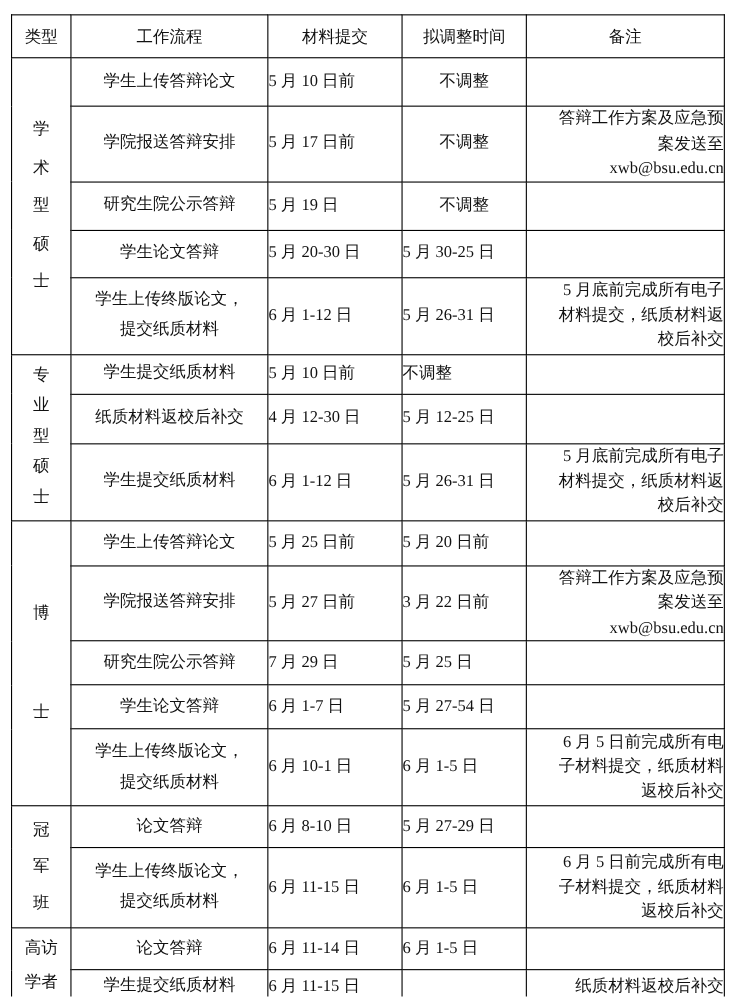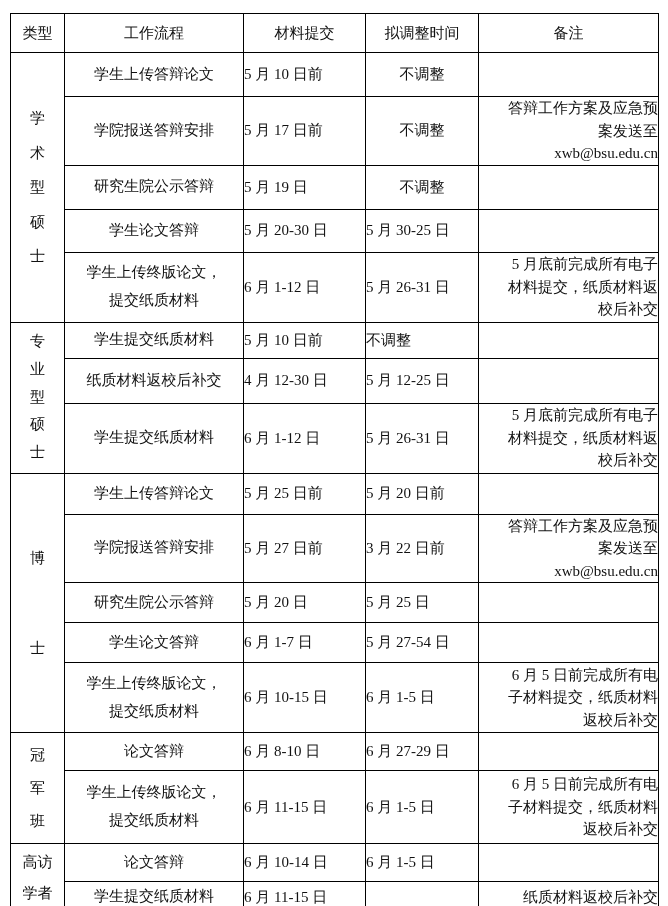--- a/index.html
+++ b/index.html
@@ -170,64 +170,64 @@
     <tr style="height:67px">
       <td class="process-cell">学院报送答辩安排</td>
       <td class="time-cell">5 月 27 日前</td>
       <td class="time-cell">3 月 22 日前</td>
       <td class="remark-cell">答辩工作方案及应急预
 案发送至
 xwb@bsu.edu.cn</td>
     </tr>
     <tr style="height:40px">
       <td class="process-cell">研究生院公示答辩</td>
-      <td class="time-cell">5 月 20 日</td>
+      <td class="time-cell">7 月 29 日</td>
       <td class="time-cell">5 月 25 日</td>
       <td class="remark-cell"></td>
     </tr>
     <tr style="height:40px">
       <td class="process-cell">学生论文答辩</td>
       <td class="time-cell">6 月 1-7 日</td>
       <td class="time-cell">5 月 27-54 日</td>
       <td class="remark-cell"></td>
     </tr>
     <tr style="height:70px">
       <td class="process-cell">学生上传终版论文，
 提交纸质材料</td>
-      <td class="time-cell">6 月 10-15 日</td>
+      <td class="time-cell">6 月 10-1 日</td>
       <td class="time-cell">6 月 1-5 日</td>
       <td class="remark-cell">6 月 5 日前完成所有电
 子材料提交，纸质材料
 返校后补交</td>
     </tr>
 
     <tr style="height:38px">
       <td class="type-cell lh-g3" rowspan="2">冠
 军
 班</td>
       <td class="process-cell">论文答辩</td>
       <td class="time-cell">6 月 8-10 日</td>
-      <td class="time-cell">6 月 27-29 日</td>
+      <td class="time-cell">5 月 27-29 日</td>
       <td class="remark-cell"></td>
     </tr>
     <tr style="height:73px">
       <td class="process-cell">学生上传终版论文，
 提交纸质材料</td>
       <td class="time-cell">6 月 11-15 日</td>
       <td class="time-cell">6 月 1-5 日</td>
       <td class="remark-cell">6 月 5 日前完成所有电
 子材料提交，纸质材料
 返校后补交</td>
     </tr>
 
     <tr style="height:38px">
       <td class="type-cell lh-g4" rowspan="2">高访
 学者</td>
       <td class="process-cell">论文答辩</td>
-      <td class="time-cell">6 月 10-14 日</td>
+      <td class="time-cell">6 月 11-14 日</td>
       <td class="time-cell">6 月 1-5 日</td>
       <td class="remark-cell"></td>
     </tr>
     <tr style="height:31px">
       <td class="process-cell">学生提交纸质材料</td>
       <td class="time-cell">6 月 11-15 日</td>
       <td class="time-cell"></td>
       <td class="remark-cell">纸质材料返校后补交</td>
     </tr>
   </tbody>

